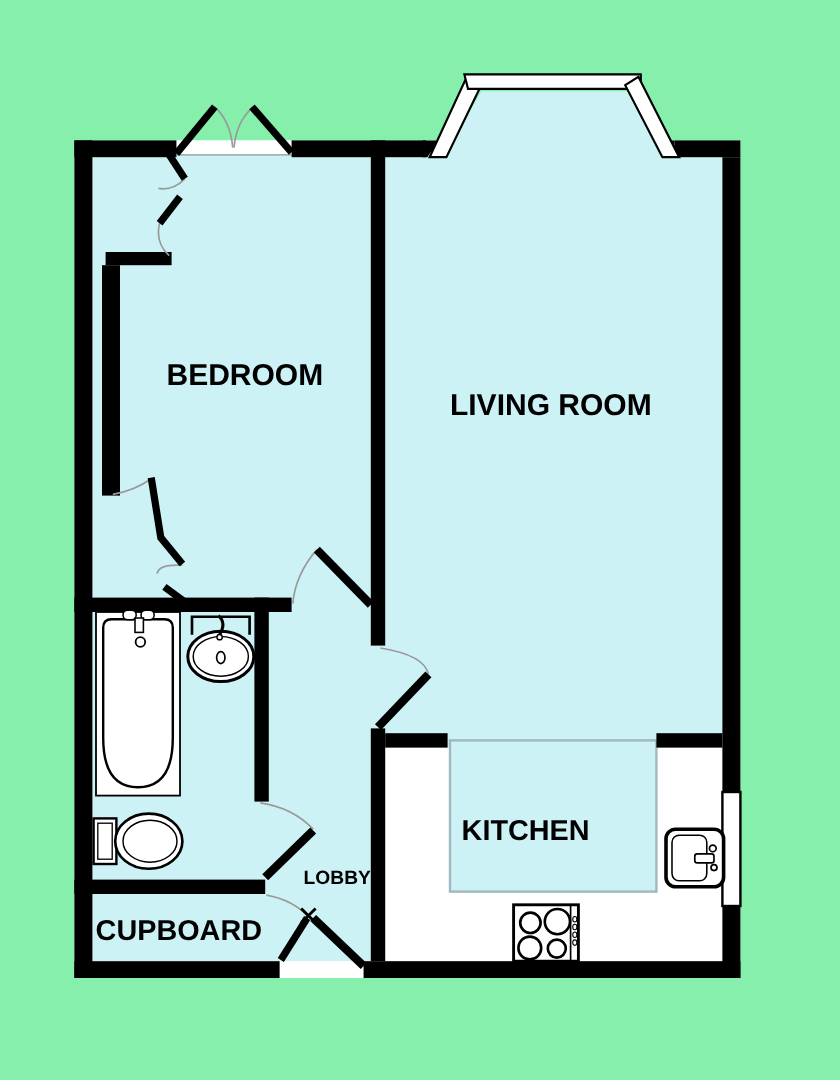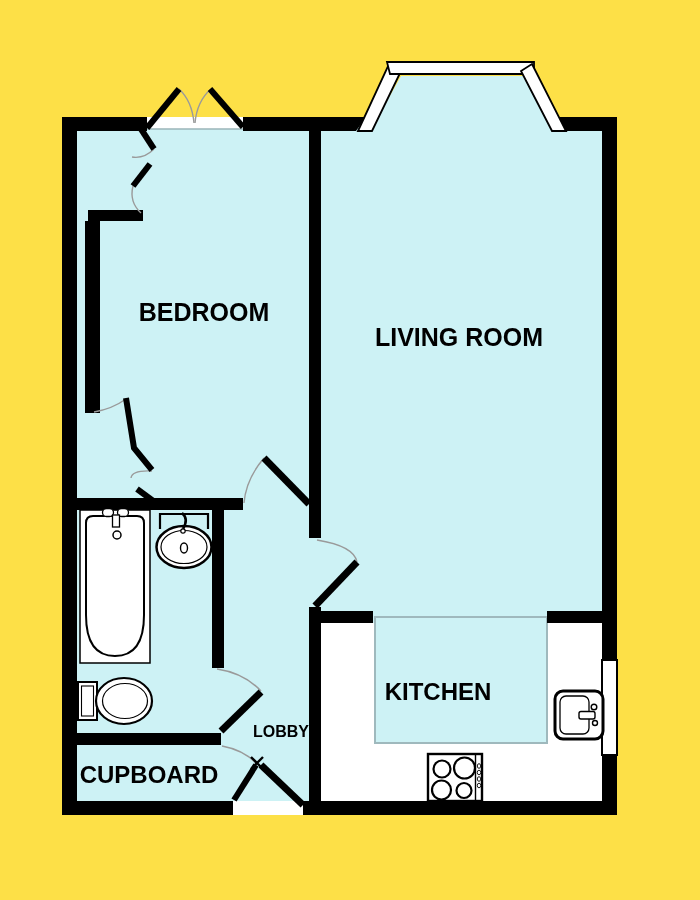--- a/index.html
+++ b/index.html
@@ -1,16 +1,16 @@
 <!DOCTYPE html>
 <html><head>
 <meta charset="utf-8">
 <style>
   html,body{margin:0;padding:0;background:#ffffff;}
-  .page{width:700px;height:900px;position:relative;background:#fde047;}
+  .page{width:700px;height:900px;position:relative;background:#86efac;}
   svg{display:block;}
   .fx{fill:#ffffff;stroke:#000000;}
   .leaf{stroke:#000000;fill:none;stroke-width:6;}
   .leaf7{stroke:#000000;fill:none;stroke-width:7;}
   .arc{stroke:#9a9a9a;fill:none;stroke-width:1.4;}
   .thin{stroke:#000000;fill:none;}
   .lbl{font-family:"Liberation Sans",sans-serif;font-weight:bold;fill:#000000;text-anchor:middle;}
   .lbl-big{font-size:25px;}
   .lbl-med{font-size:24px;}
   .lbl-small{font-size:16px;}

